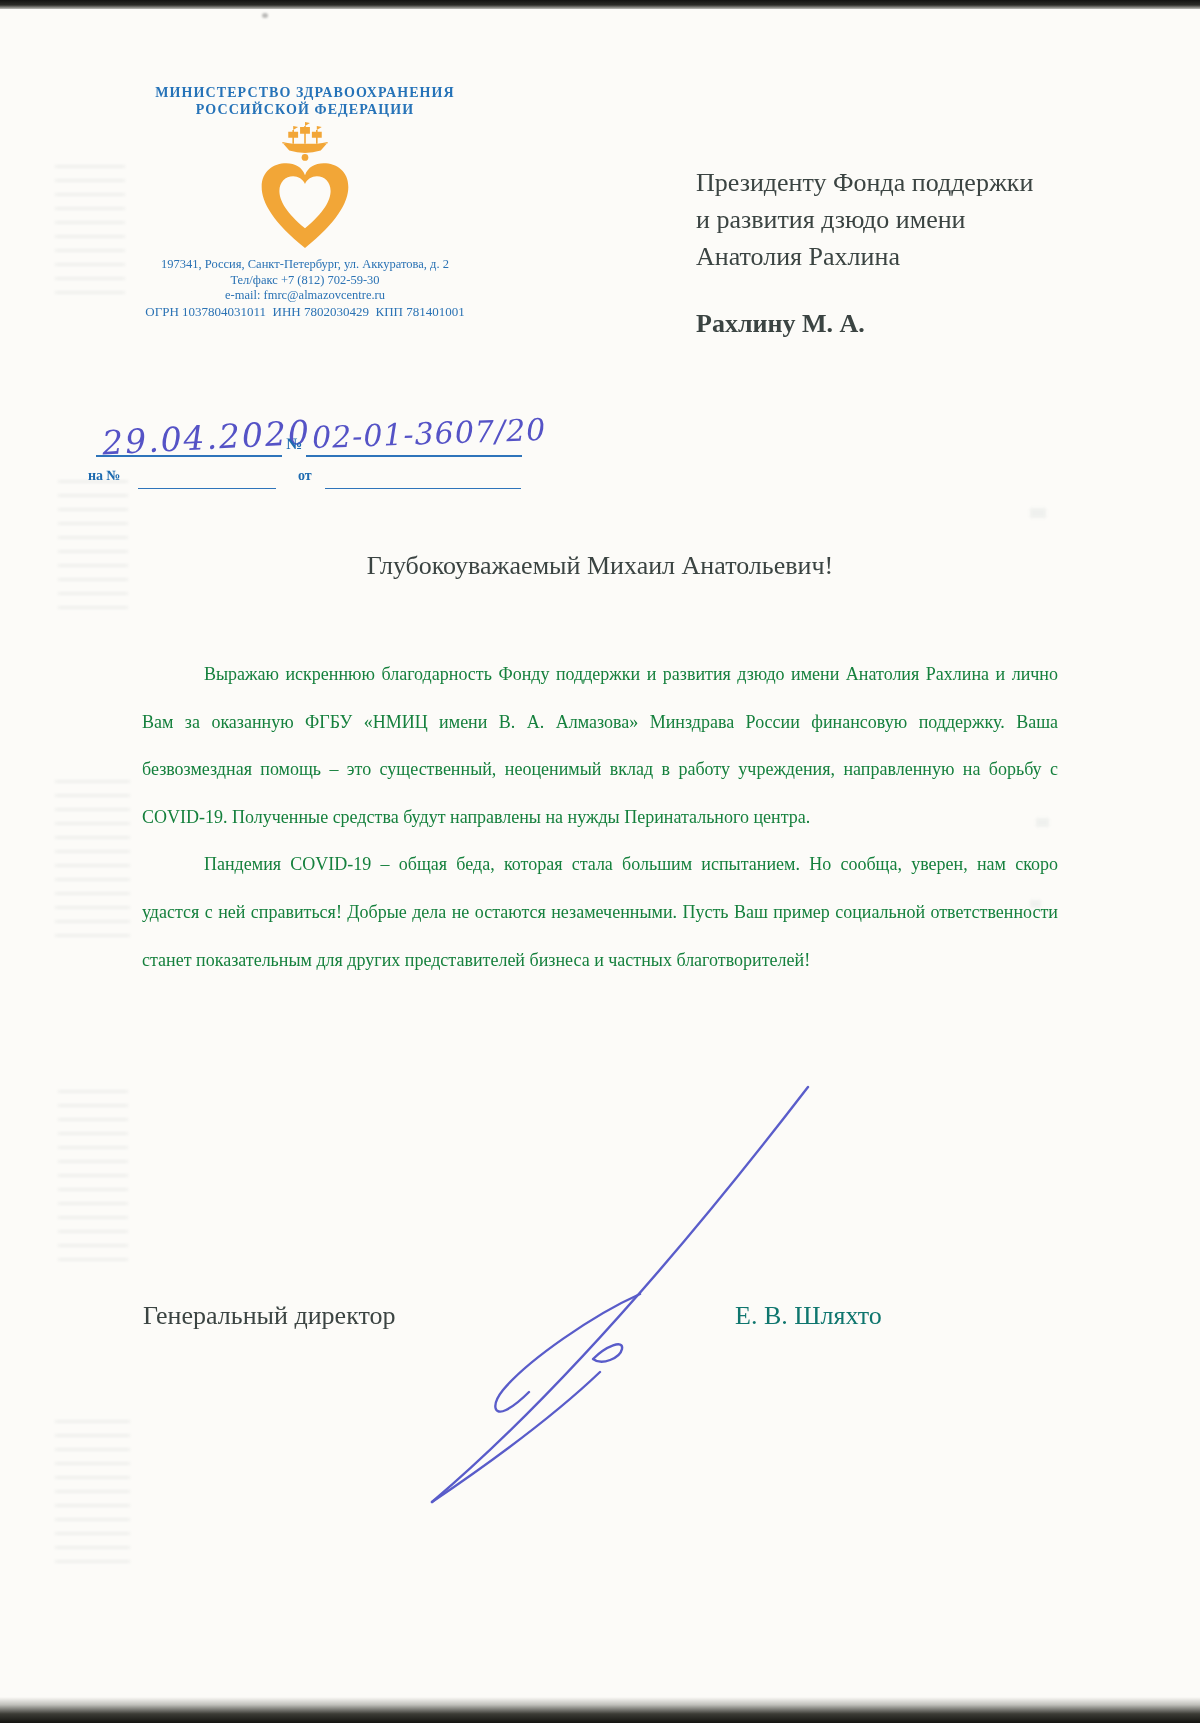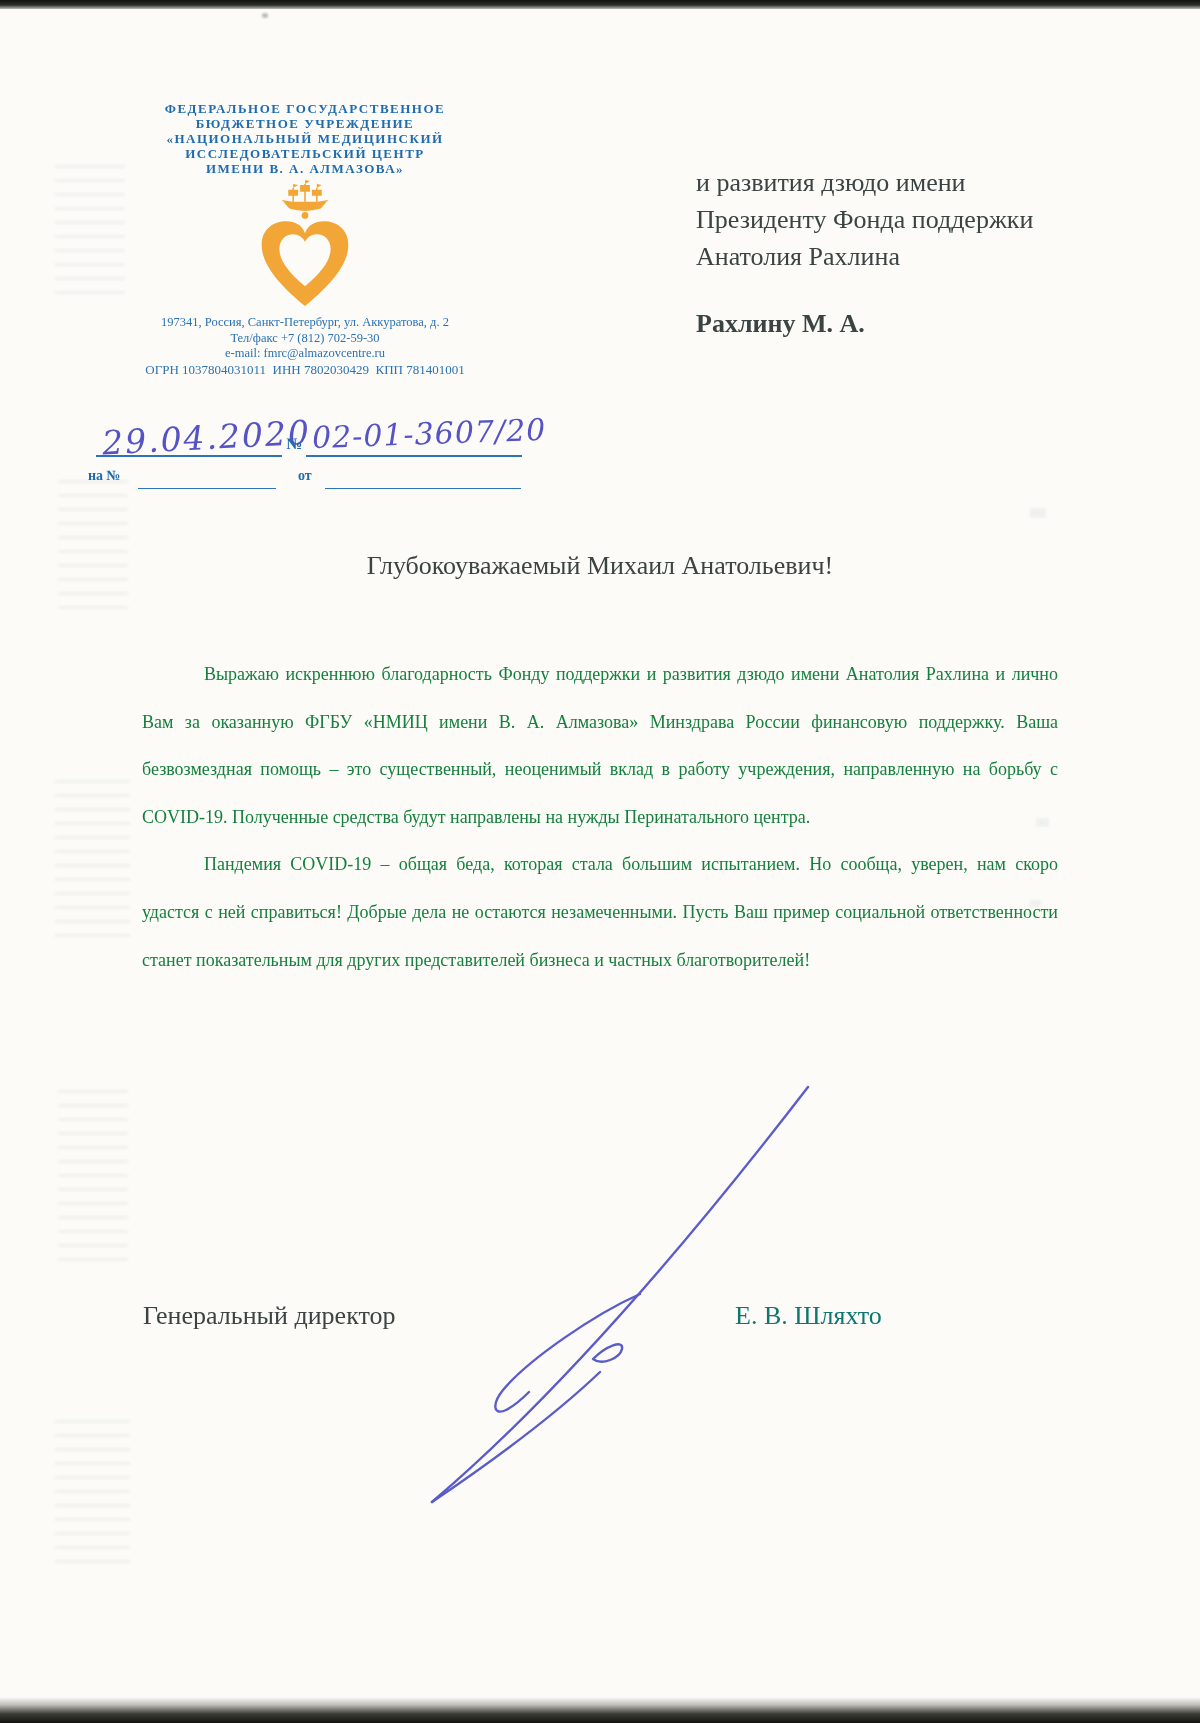--- a/index.html
+++ b/index.html
@@ -67,26 +67,23 @@
   <div class="artifact" style="left:55px;top:165px;width:70px;height:130px;"></div>
   <div class="artifact" style="left:58px;top:480px;width:70px;height:130px;"></div>
   <div class="artifact" style="left:55px;top:780px;width:75px;height:160px;"></div>
   <div class="artifact" style="left:58px;top:1090px;width:70px;height:175px;"></div>
   <div class="artifact" style="left:55px;top:1420px;width:75px;height:150px;"></div>
   <div class="ghost" style="left:1030px;top:508px;width:16px;height:10px;"></div>
   <div class="ghost" style="left:1036px;top:818px;width:13px;height:9px;"></div>
   <div class="ghost" style="left:1030px;top:900px;width:11px;height:8px;"></div>
 
   <div class="letterhead">
-    <div class="org">
-      <div>ФЕДЕРАЛЬНОЕ ГОСУДАРСТВЕННОЕ</div>
-      <div>БЮДЖЕТНОЕ УЧРЕЖДЕНИЕ</div>
-      <div>«НАЦИОНАЛЬНЫЙ МЕДИЦИНСКИЙ</div>
-      <div>ИССЛЕДОВАТЕЛЬСКИЙ ЦЕНТР</div>
-      <div>ИМЕНИ В. А. АЛМАЗОВА»</div>
+    <div class="ministry">
+      <div>МИНИСТЕРСТВО ЗДРАВООХРАНЕНИЯ</div>
+      <div>РОССИЙСКОЙ ФЕДЕРАЦИИ</div>
     </div>
     <div class="logo-wrap">
       <svg width="100" height="128" viewBox="0 0 100 130">
         <g fill="#f2a637" stroke="#f2a637">
           <path d="M28 22 L72 22 L66 29 Q50 34 34 29 Z" stroke="none"></path>
           <path d="M38 22 V8 M50 22 V4 M62 22 V8" fill="none" stroke-width="1.6"></path>
           <path d="M33 10 h10 v6 h-10 z M45 5 h10 v7 h-10 z M57 10 h10 v6 h-10 z" stroke="none"></path>
           <path d="M38 8 l5 -3 l-5 -1 z M50 4 l5 -3 l-5 -1 z M62 8 l5 -3 l-5 -1 z" stroke="none"></path>
           <path d="M27 21 q23 6 46 0" fill="none" stroke-width="1.4"></path>
         </g>
@@ -109,22 +106,22 @@
   <div class="ref-line line-date"></div>
   <div class="num-sign">№</div>
   <div class="hw hw-number">02-01-3607/20</div>
   <div class="ref-line line-num"></div>
   <div class="na-no">на №</div>
   <div class="ref-line line-na"></div>
   <div class="ot">от</div>
   <div class="ref-line line-ot"></div>
 
   <div class="recipient">
+    <div>Президенту Фонда поддержки</div>
     <div>и развития дзюдо имени</div>
-    <div>Президенту Фонда поддержки</div>
     <div>Анатолия Рахлина</div>
     <div class="recipient-name">Рахлину М. А.</div>
   </div>
 
   <div class="salutation">Глубокоуважаемый Михаил Анатольевич!</div>
   <div class="body-text">
     <p>Выражаю искреннюю благодарность Фонду поддержки и развития дзюдо имени Анатолия Рахлина и лично Вам за оказанную ФГБУ «НМИЦ имени В. А. Алмазова» Минздрава России финансовую поддержку. Ваша безвозмездная помощь – это существенный, неоценимый вклад в работу учреждения, направленную на борьбу с COVID-19. Полученные средства будут направлены на нужды Перинатального центра.</p>
     <p>Пандемия COVID-19 – общая беда, которая стала большим испытанием. Но сообща, уверен, нам скоро удастся с ней справиться! Добрые дела не остаются незамеченными. Пусть Ваш пример социальной ответственности станет показательным для других представителей бизнеса и частных благотворителей!</p>
   </div>
 

